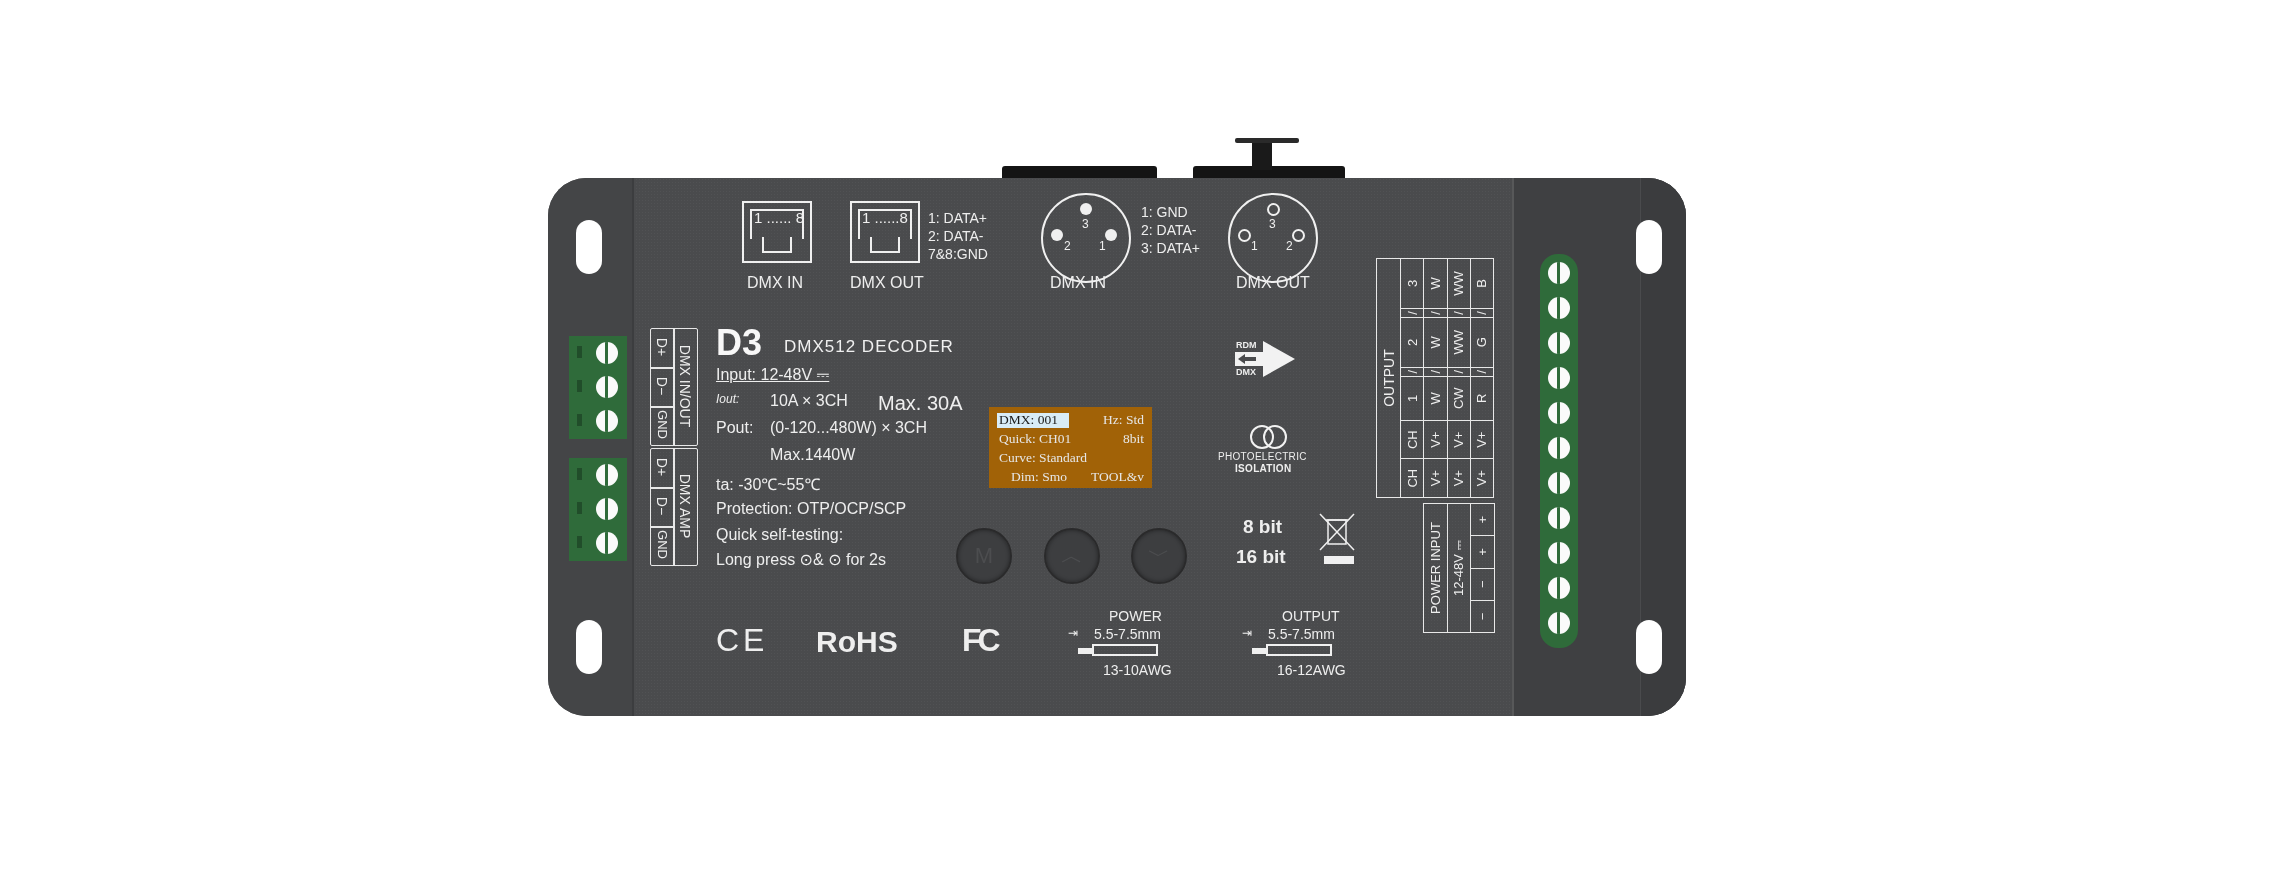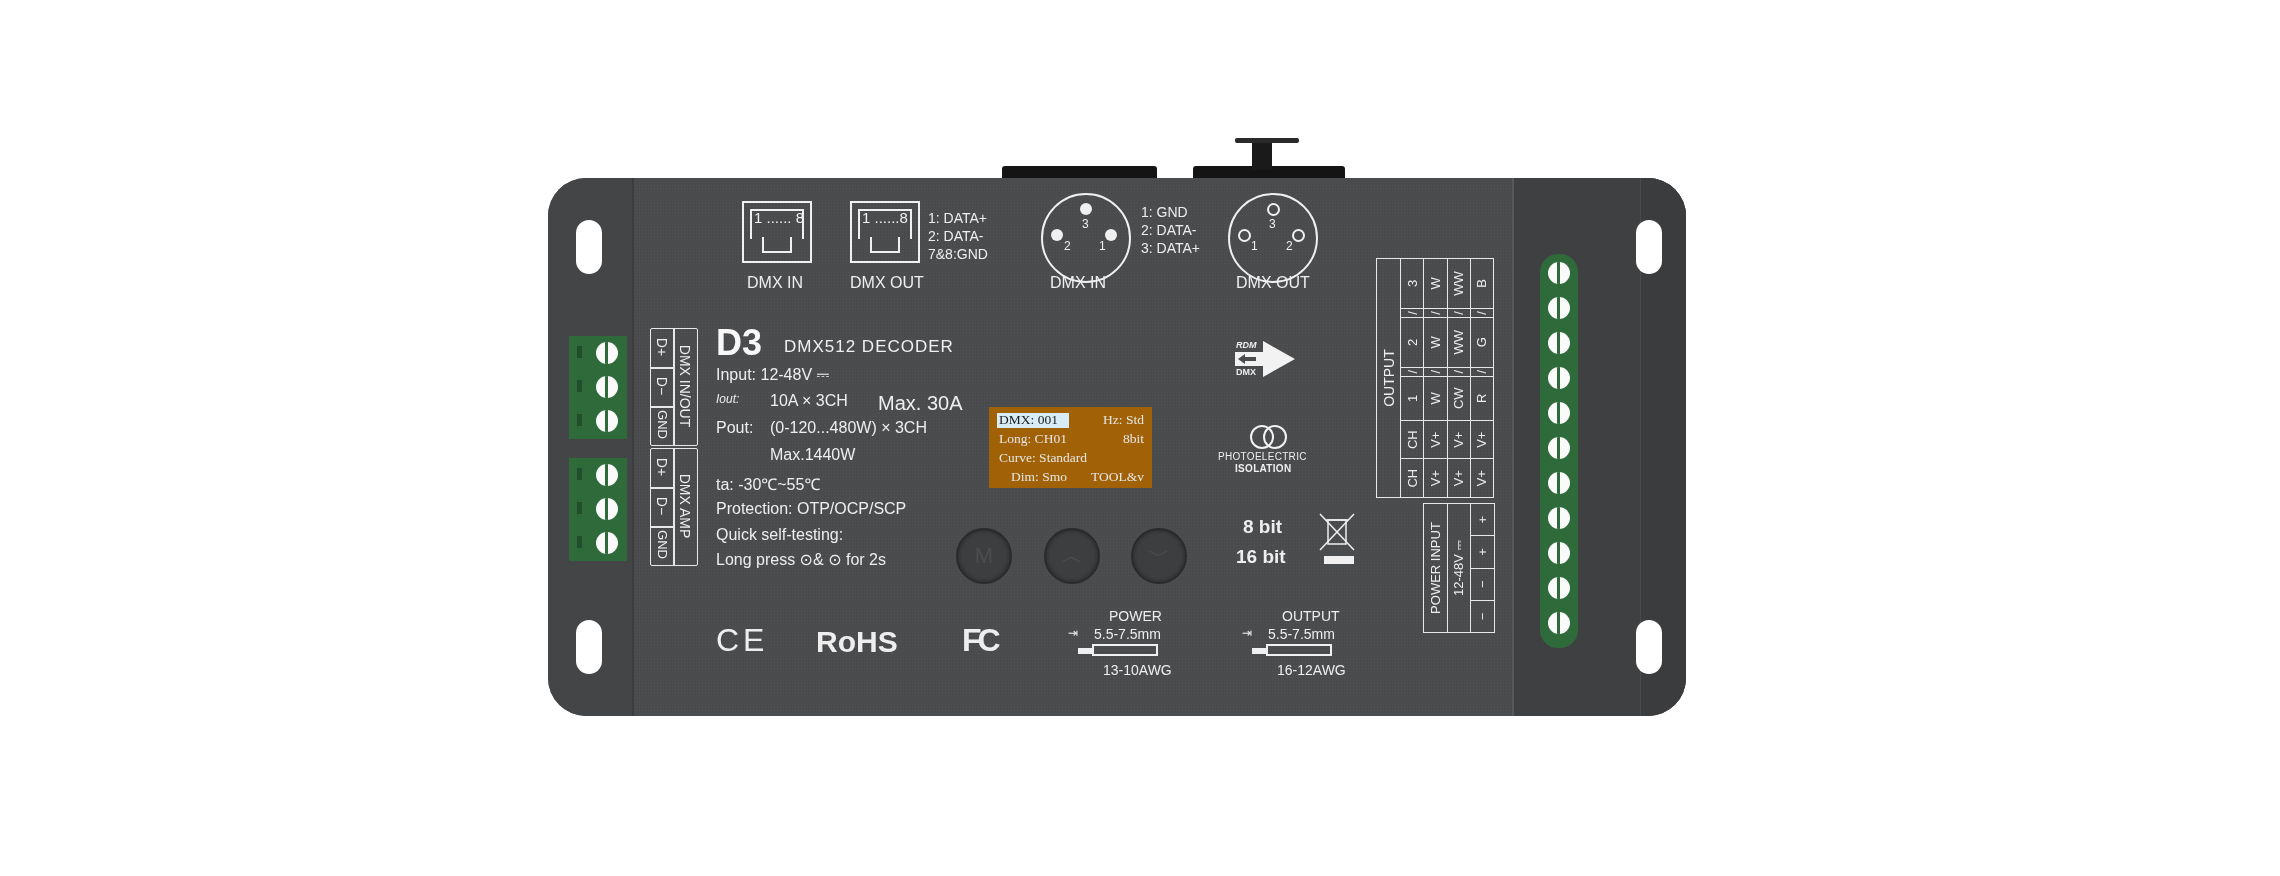--- a/index.html
+++ b/index.html
@@ -126,37 +126,37 @@
   <div class="pin hollow" style="left:62px; top:34px;"></div>
   <div class="pinlbl" style="left:39px; top:22px;">3</div>
   <div class="pinlbl" style="left:21px; top:44px;">1</div>
   <div class="pinlbl" style="left:56px; top:44px;">2</div>
 </div>
 <div class="txt" style="left:1236px; top:274px; font-size:16px;">DMX OUT</div>
 
 <div class="txt" style="left:716px; top:322px; font-size:36px; font-weight:bold; color:#f8f8f8;">D3</div>
 <div class="txt" style="left:784px; top:337px; font-size:17px; letter-spacing:1px; color:#f0f0f0;">DMX512 DECODER</div>
 
-<div class="txt" style="left:716px; top:366px; font-size:16px;">Input:   12-48V ⎓</div>
+<div class="txt" style="left:716px; top:366px; font-size:16px;text-decoration:underline;">Input:   12-48V ⎓</div>
 <div class="txt" style="left:716px; top:392px; font-size:12px;font-style:italic;">Iout:</div>
 <div class="txt" style="left:770px; top:392px; font-size:16px;">10A × 3CH</div>
 <div class="txt" style="left:878px; top:392px; font-size:20px;">Max. 30A</div>
 <div class="txt" style="left:716px; top:419px; font-size:16px;">Pout:</div>
 <div class="txt" style="left:770px; top:419px; font-size:16px;">(0-120...480W) × 3CH</div>
 <div class="txt" style="left:770px; top:446px; font-size:16px;">Max.1440W</div>
 <div class="txt" style="left:716px; top:473px; font-size:16px;">ta: -30℃~55℃</div>
 <div class="txt" style="left:716px; top:500px; font-size:16px;">Protection:  OTP/OCP/SCP</div>
 <div class="txt" style="left:716px; top:526px; font-size:16px;">Quick self-testing:</div>
 <div class="txt" style="left:716px; top:550px; font-size:16px;">Long  press ⊙&amp; ⊙ for 2s</div>
 
 <div class="oled">
   <div class="abs" style="left:8px; top:6px; width:72px; height:15px; background:#d8ecf7;"></div>
   <div class="ln" style="left:10px; top:5px; color:#1a1a1a;">DMX: 001</div>
   <div class="ln" style="right:8px; top:5px;">Hz: Std</div>
-  <div class="ln" style="left:10px; top:24px;">Long: CH01</div>
+  <div class="ln" style="left:10px; top:24px;">Quick: CH01</div>
   <div class="ln" style="right:8px; top:24px;">8bit</div>
   <div class="ln" style="left:10px; top:43px;">Curve: Standard</div>
   <div class="ln" style="left:22px; top:62px;">Dim: Smo</div>
   <div class="ln" style="right:8px; top:62px;">TOOL&amp;v</div>
 </div>
 
 <div class="btn" style="left:956px; top:528px;">
   <div class="g">M</div>
 </div>
 <div class="btn" style="left:1044px; top:528px;">
@@ -164,21 +164,21 @@
 </div>
 <div class="btn" style="left:1131px; top:528px;">
   <div class="g">﹀</div>
 </div>
 
 <div class="abs" style="left:1236px; top:341px; width:0; height:0; border-top:18px solid transparent; border-bottom:18px solid transparent; border-left:0;"></div>
 <div class="abs" style="left:1235px; top:352px; width:28px; height:14px; background:#f2f2f2;"></div>
 <div class="abs" style="left:1263px; top:341px; width:0; height:0; border-top:18px solid transparent; border-bottom:18px solid transparent; border-left:32px solid #f2f2f2;"></div>
 <div class="abs" style="left:1242px; top:357px; width:14px; height:4px; background:#4a4b4d;"></div>
 <div class="abs" style="left:1238px; top:354px; width:0; height:0; border-top:5px solid transparent; border-bottom:5px solid transparent; border-right:7px solid #4a4b4d;"></div>
-<div class="txt" style="left:1236px; top:340px; font-size:9px; font-weight:bold;font-style:italic;">RDM</div>
+<div class="txt" style="left:1236px; top:340px; font-size:9px; font-weight:bold;">RDM</div>
 <div class="txt" style="left:1236px; top:367px; font-size:9px; font-weight:bold;">DMX</div>
 
 <div class="abs" style="left:1250px; top:425px; width:20px; height:20px; border:2px solid #f2f2f2; border-radius:50%;"></div>
 <div class="abs" style="left:1263px; top:425px; width:20px; height:20px; border:2px solid #f2f2f2; border-radius:50%;"></div>
 <div class="txt" style="left:1218px; top:451px; font-size:10px; font-weight:normal; letter-spacing:0.3px;">PHOTOELECTRIC</div>
 <div class="txt" style="left:1235px; top:463px; font-size:10px; font-weight:bold; letter-spacing:0.3px;">ISOLATION</div>
 
 <div class="txt" style="left:1243px; top:516px; font-size:19px; font-weight:bold;">8 bit</div>
 <div class="txt" style="left:1236px; top:546px; font-size:19px; font-weight:bold;">16 bit</div>
 

